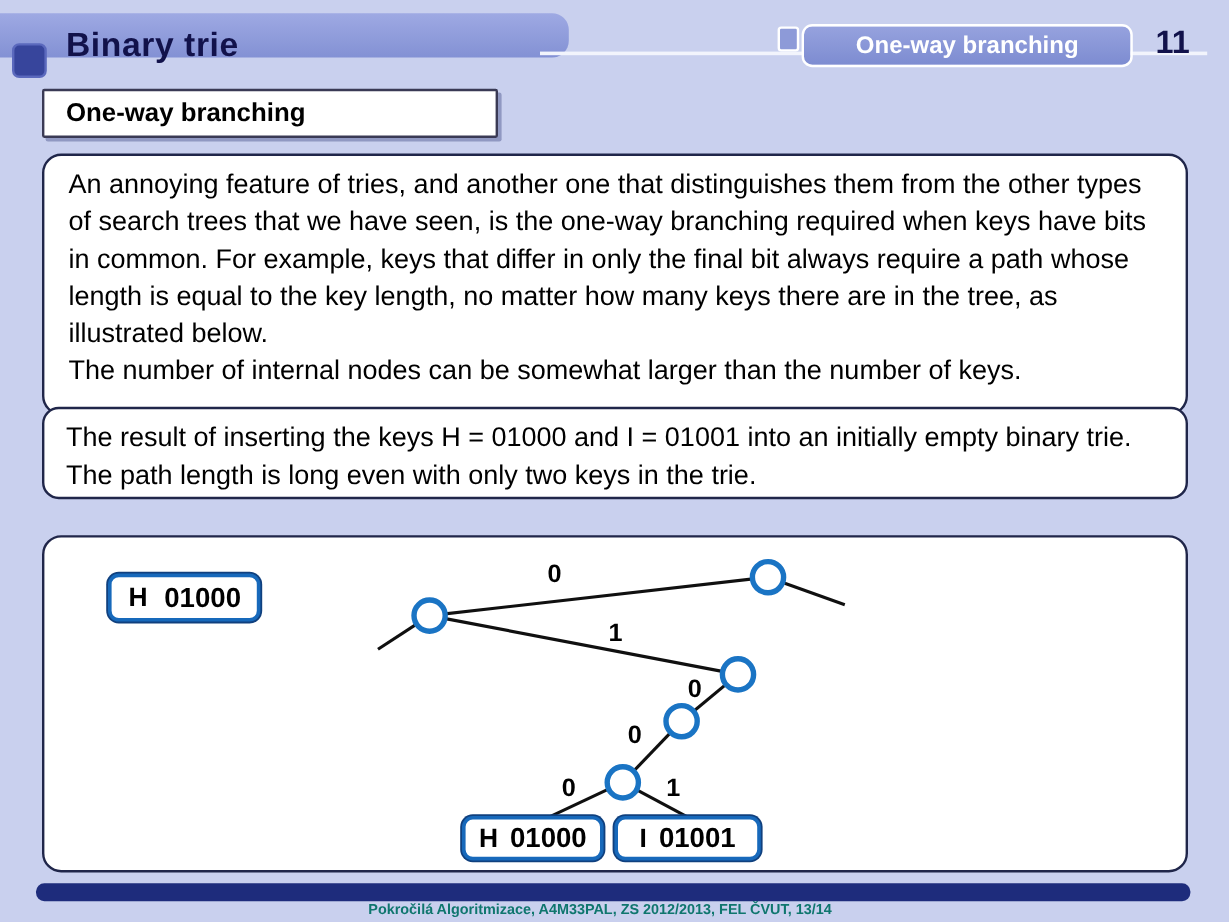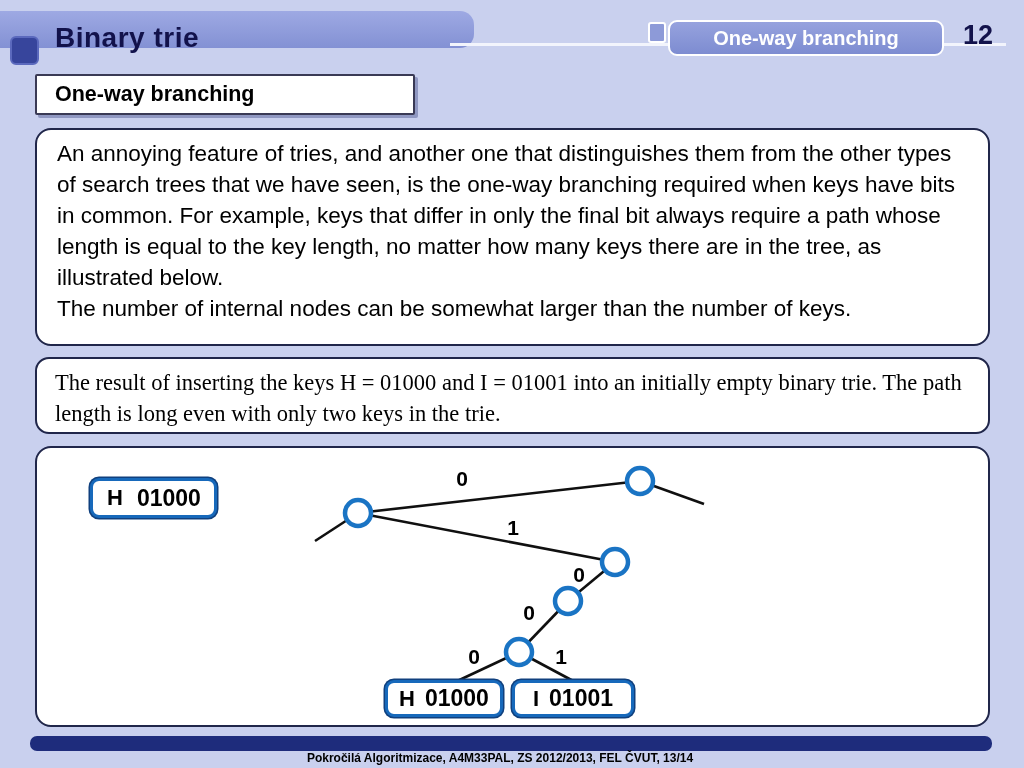--- a/index.html
+++ b/index.html
@@ -41,21 +41,21 @@
     display:flex; align-items:center;
   }
   .section-heading-box span { margin-left:18px; font-weight:bold; font-size:21.5px; color:#000; }
 
   
   .body-box, .caption-box, .diagram-box {
     position:absolute; left:35px; width:955px; box-sizing:border-box;
     background:#ffffff; border:2.5px solid #20264a;
   }
   .body-box    { top:128px; height:218px; border-radius:16px; padding:8px 20px; }
-  .caption-box { top:357px; height:77px;  border-radius:14px; padding:8px 18px;font-family:Liberation Serif, serif; }
+  .caption-box { top:339px; height:77px;  border-radius:14px; padding:8px 18px; }
   .diagram-box { top:446px; height:281px; border-radius:16px; }
   .body-box p, .caption-box p { margin:0; font-size:22.5px; line-height:31px; color:#000; }
 
   
   .tree-svg { position:absolute; left:0; top:0; pointer-events:none; }
   .edge { stroke:#101010; stroke-width:2.6; }
   .node { fill:#ffffff; stroke:#1a74c4; stroke-width:4.5; }
   .edge-label {
     position:absolute; transform:translate(-50%,-50%);
     font-size:21px; font-weight:bold; color:#000;
@@ -72,38 +72,38 @@
   #leaf-h       { left:385px; top:680px; width:118px; height:37px; justify-content:center; gap:10px; }
   #leaf-i       { left:512px; top:680px; width:122px; height:37px; justify-content:center; gap:10px; }
 
   
   .footer-bar {
     position:absolute; left:30px; top:736px; width:962px; height:15px;
     background:#1e2c7c; border-radius:7px;
   }
   .footer-text {
     position:absolute; left:0; top:751px; width:1000px; text-align:center;
-    font-size:12px; font-weight:bold; color:#000000;
+    font-size:12px; font-weight:bold; color:#0f766e;
   }
 </style>
 </head>
 <body>
 
 <div class="slide">
 
   <div class="header-band">
     <span class="slide-title">Binary trie</span>
   </div>
   <div class="corner-square"></div>
   <div class="header-line"></div>
   <div class="topic-tab"></div>
   <div class="topic-box">
     <span>One-way branching</span>
   </div>
-  <div class="page-number">12</div>
+  <div class="page-number">11</div>
 
   <div class="section-heading-box">
     <span>One-way branching</span>
   </div>
 
   <div class="body-box">
     <p>An annoying feature of tries, and another one that distinguishes them from the other types of search trees that we have seen, is the one-way branching required when keys have bits in common. For example, keys that differ in only the final bit always require a path whose length is equal to the key length, no matter how many keys there are in the tree, as illustrated  below.</p>
     <p>The number of internal nodes can be somewhat larger than the number of keys.</p>
   </div>
 

